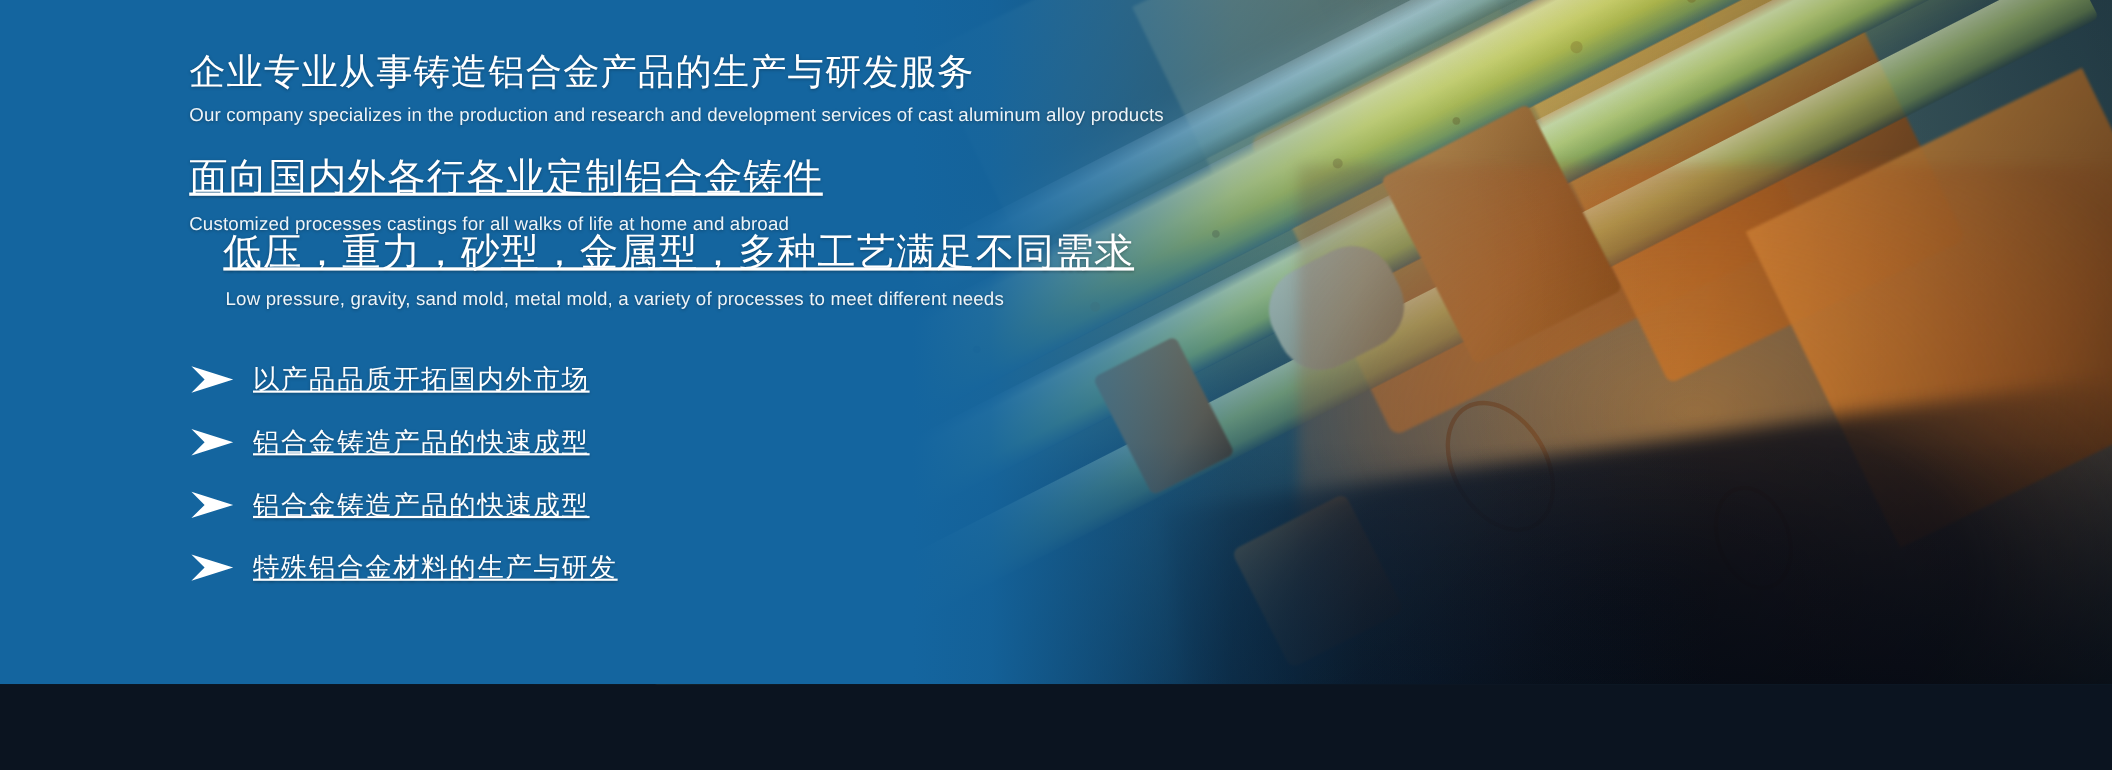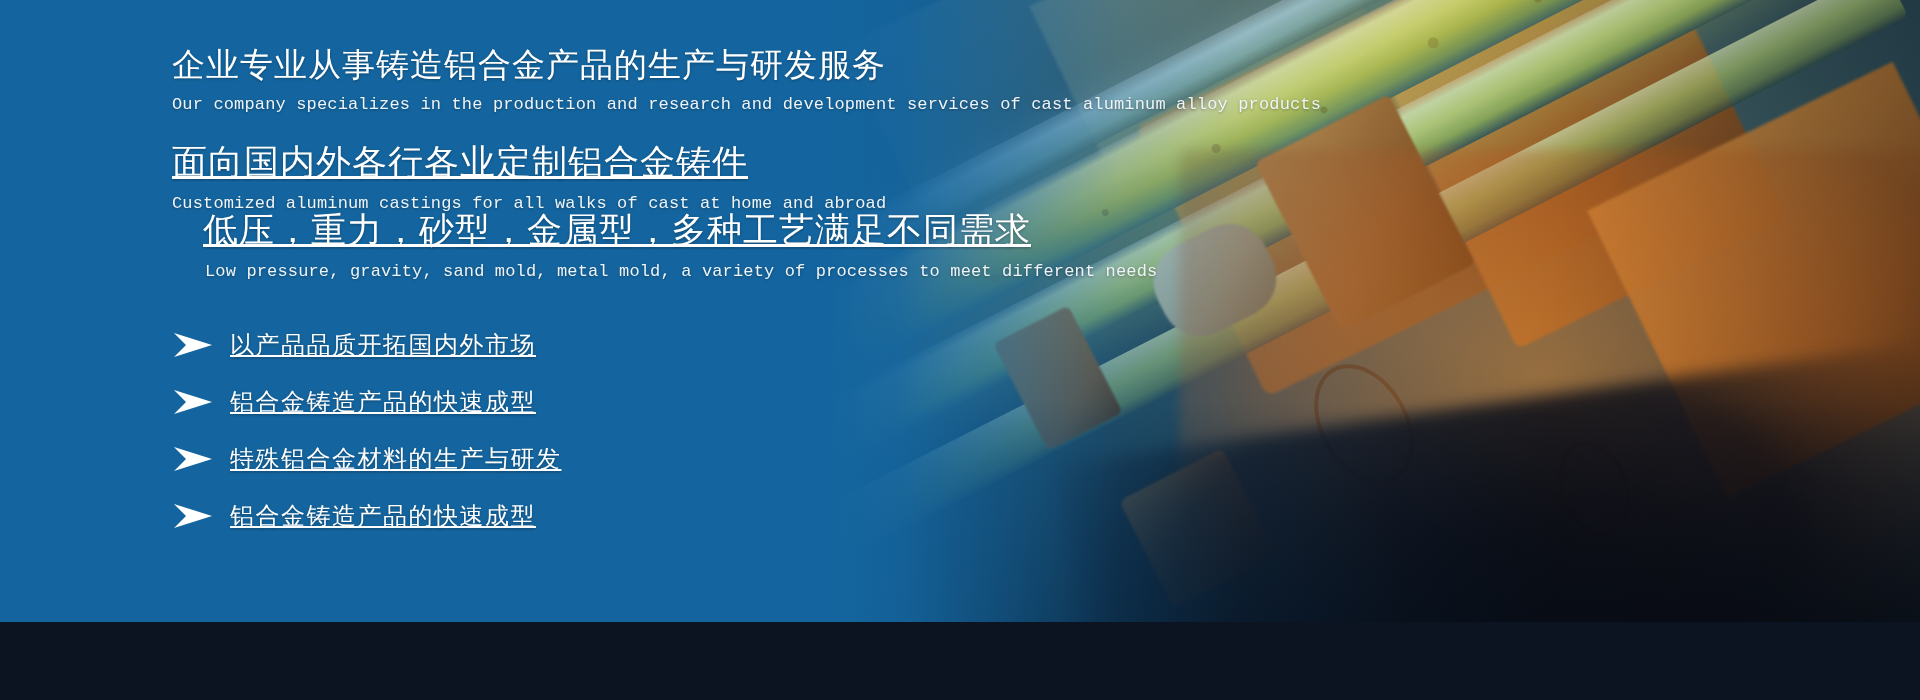--- a/index.html
+++ b/index.html
@@ -227,21 +227,20 @@
   }
   .sub-en {
     font-size: 17px;
     font-weight: 400;
     line-height: 1.5;
     letter-spacing: .15px;
     color: #eef4f8;
     white-space: nowrap;
     margin-top: 6px;
     text-shadow: 0 1px 3px rgba(0,0,0,.32);
-    font-family: Liberation Mono, monospace;
   }
   .sub-en.indent { margin-left: 2px; }
 
   .bullet-row {
     display: flex;
     align-items: center;
     height: 57px;
     text-decoration: underline;
   }
   .bullet-arrow {
@@ -299,21 +298,21 @@
 
   <div class="content">
 
     <div class="block-1">
       <div class="h-cn">企业专业从事铸造铝合金产品的生产与研发服务</div>
       <div class="sub-en">Our company specializes in the production and research and development services of cast aluminum alloy products</div>
     </div>
 
     <div class="block-2">
       <div class="h-cn big">面向国内外各行各业定制铝合金铸件</div>
-      <div class="sub-en">Customized aluminum castings for all walks of cast at home and abroad</div>
+      <div class="sub-en">Customized processes castings for all walks of life at home and abroad</div>
     </div>
 
     <div class="block-3">
       <div class="h-cn big">低压，重力，砂型，金属型，多种工艺满足不同需求</div>
       <div class="sub-en indent">Low pressure, gravity, sand mold, metal mold, a variety of processes to meet different needs</div>
     </div>
 
     <div class="bullets">
 
       <div class="bullet-row">
@@ -327,25 +326,25 @@
         <svg class="bullet-arrow" viewBox="0 0 42 26">
           <path d="M2 1 L40 13 L2 25 L14 13 Z" fill="#ffffff"></path>
         </svg>
         <span class="bullet-text">铝合金铸造产品的快速成型</span>
       </div>
 
       <div class="bullet-row">
         <svg class="bullet-arrow" viewBox="0 0 42 26">
           <path d="M2 1 L40 13 L2 25 L14 13 Z" fill="#ffffff"></path>
         </svg>
-        <span class="bullet-text">特殊铝合金材料的生产与研发</span>
+        <span class="bullet-text">铝合金铸造产品的快速成型</span>
       </div>
 
       <div class="bullet-row">
         <svg class="bullet-arrow" viewBox="0 0 42 26">
           <path d="M2 1 L40 13 L2 25 L14 13 Z" fill="#ffffff"></path>
         </svg>
-        <span class="bullet-text">铝合金铸造产品的快速成型</span>
+        <span class="bullet-text">特殊铝合金材料的生产与研发</span>
       </div>
 
     </div>
   </div>
 </div>
 
 </body></html>

